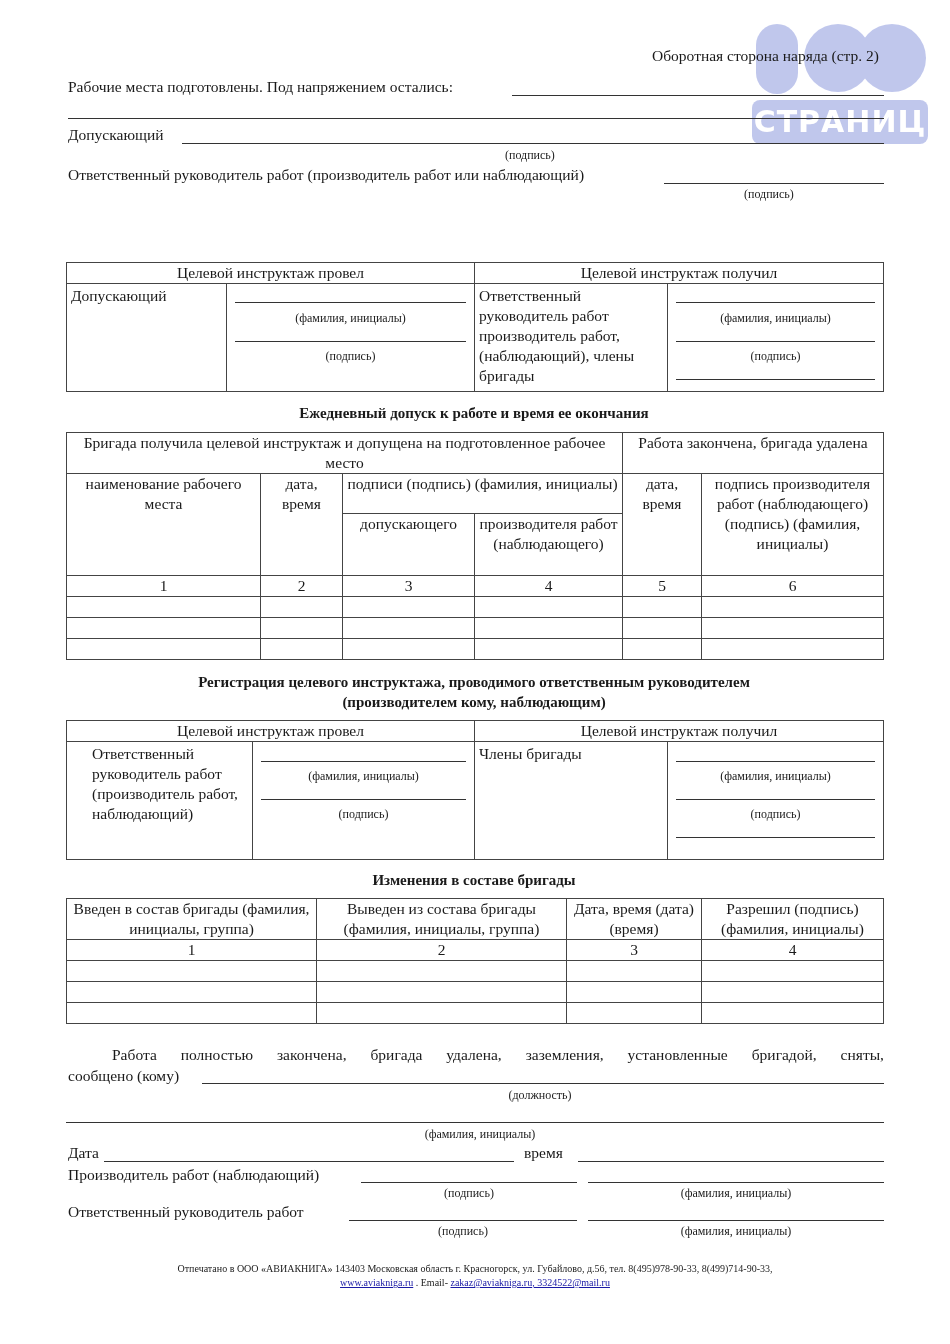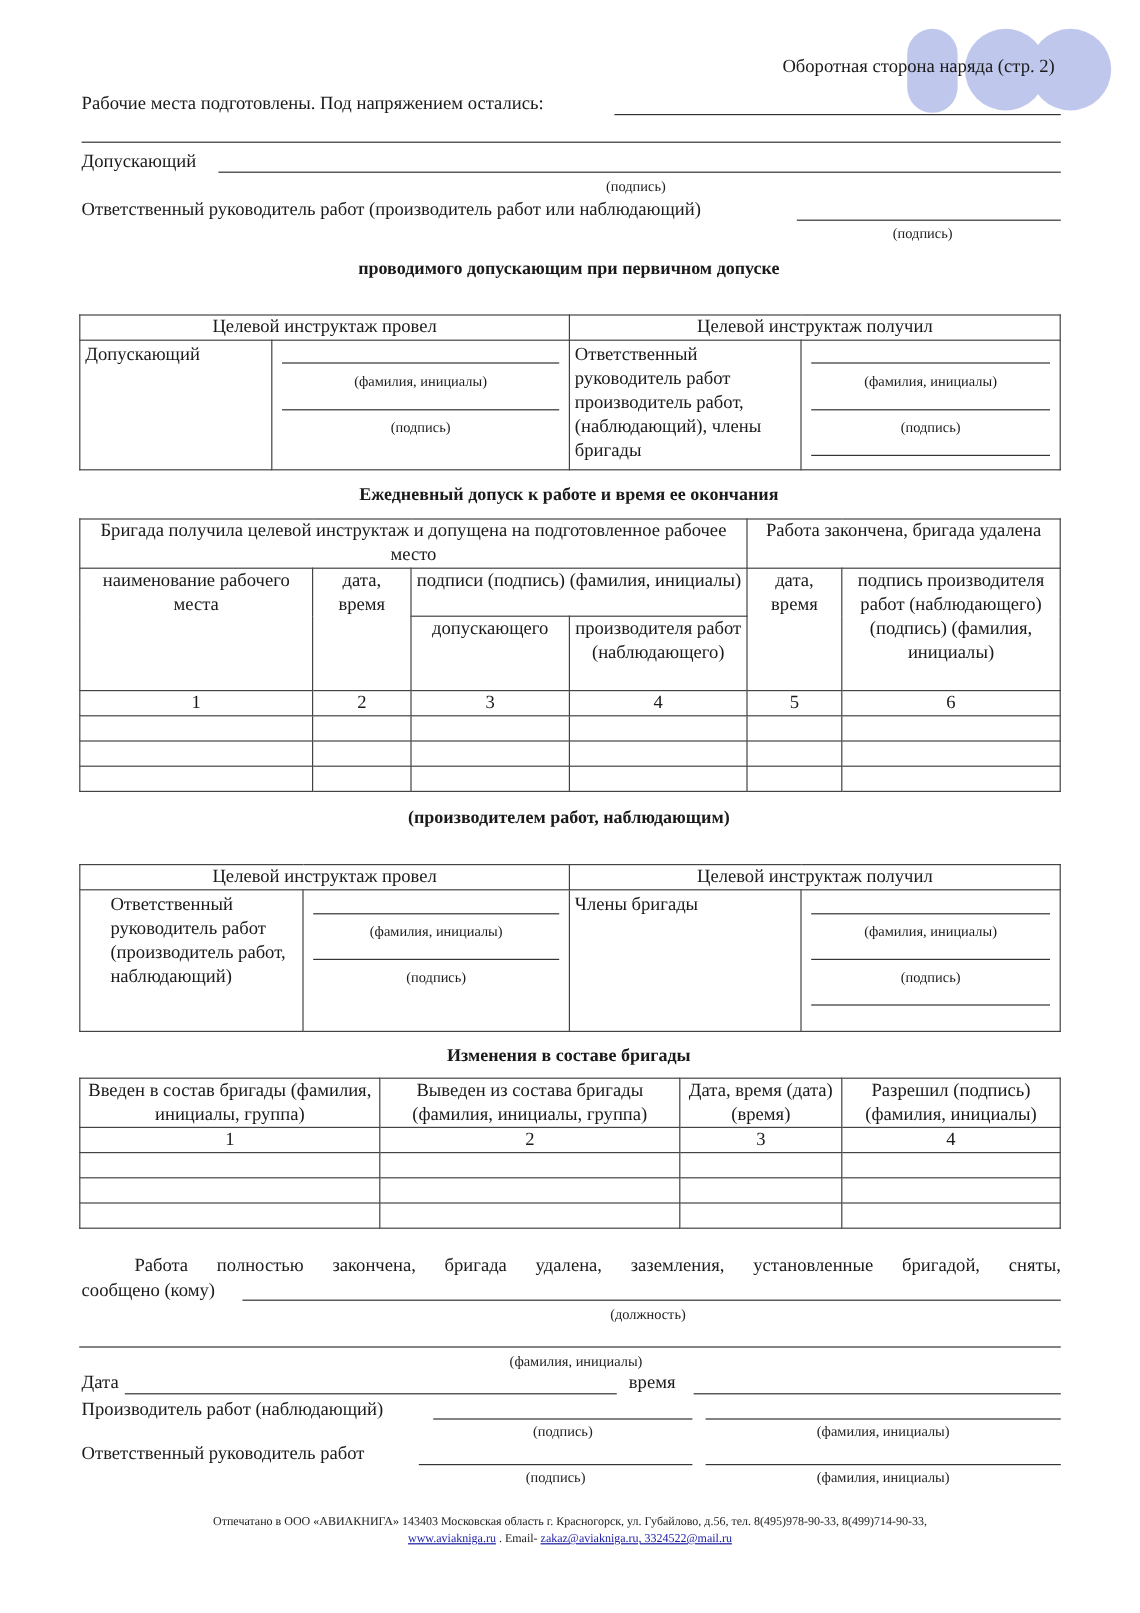--- a/index.html
+++ b/index.html
@@ -27,38 +27,38 @@
   .footer a { color: #1a1aa6; text-decoration: underline; }
   .justify { text-align: justify; text-align-last: justify; }
 </style>
 </head>
 <body>
 
 <div class="wm">
   <div class="pill"></div>
   <div class="circ" style="left:52px;"></div>
   <div class="circ" style="left:106px;"></div>
+  <div class="band">СТРАНИЦ</div>
 </div>
 
 <div class="abs t15" style="left:652px; top:46px;">Оборотная сторона наряда (стр. 2)</div>
 
 <div class="abs t15" style="left:68px; top:77px;">Рабочие места подготовлены. Под напряжением остались:</div>
 <div class="line" style="left:512px; width:372px; top:95px;"></div>
 <div class="line" style="left:68px; width:816px; top:118px;"></div>
 
 <div class="abs t15" style="left:68px; top:125px;">Допускающий</div>
 <div class="line" style="left:182px; width:702px; top:143px;"></div>
 <div class="abs hint" style="left:505px; top:148px;">(подпись)</div>
 
 <div class="abs t15" style="left:68px; top:165px;">Ответственный руководитель работ (производитель работ или наблюдающий)</div>
 <div class="line" style="left:664px; width:220px; top:183px;"></div>
 <div class="abs hint" style="left:744px; top:187px;">(подпись)</div>
 
 <div class="abs bold center" style="left:66px; width:816px; top:214px; line-height:20px;">
-  <div>проводимого допускающим при первичном допуске</div>
 </div>
 
 <table class="form" style="left:66px; top:262px; width:817px;">
   <colgroup>
       <col style="width:160px">
       <col style="width:248px">
       <col style="width:193px">
       <col style="width:216px">
     </colgroup>
   <tbody>
@@ -146,21 +146,22 @@
         <td></td>
         <td></td>
         <td></td>
         <td></td>
         <td></td>
   </tr>
 </tbody>
   </table>
 
 <div class="abs bold center" style="left:66px; width:816px; top:672px; line-height:20px;">
-  <div>(производителем работ, наблюдающим)</div>
+  <div>Регистрация целевого инструктажа, проводимого ответственным руководителем</div>
+  <div>(производителем кому, наблюдающим)</div>
 </div>
 
 <table class="form" style="left:66px; top:720px; width:817px;">
   <colgroup>
       <col style="width:186px">
       <col style="width:222px">
       <col style="width:193px">
       <col style="width:216px">
     </colgroup>
   <tbody>

